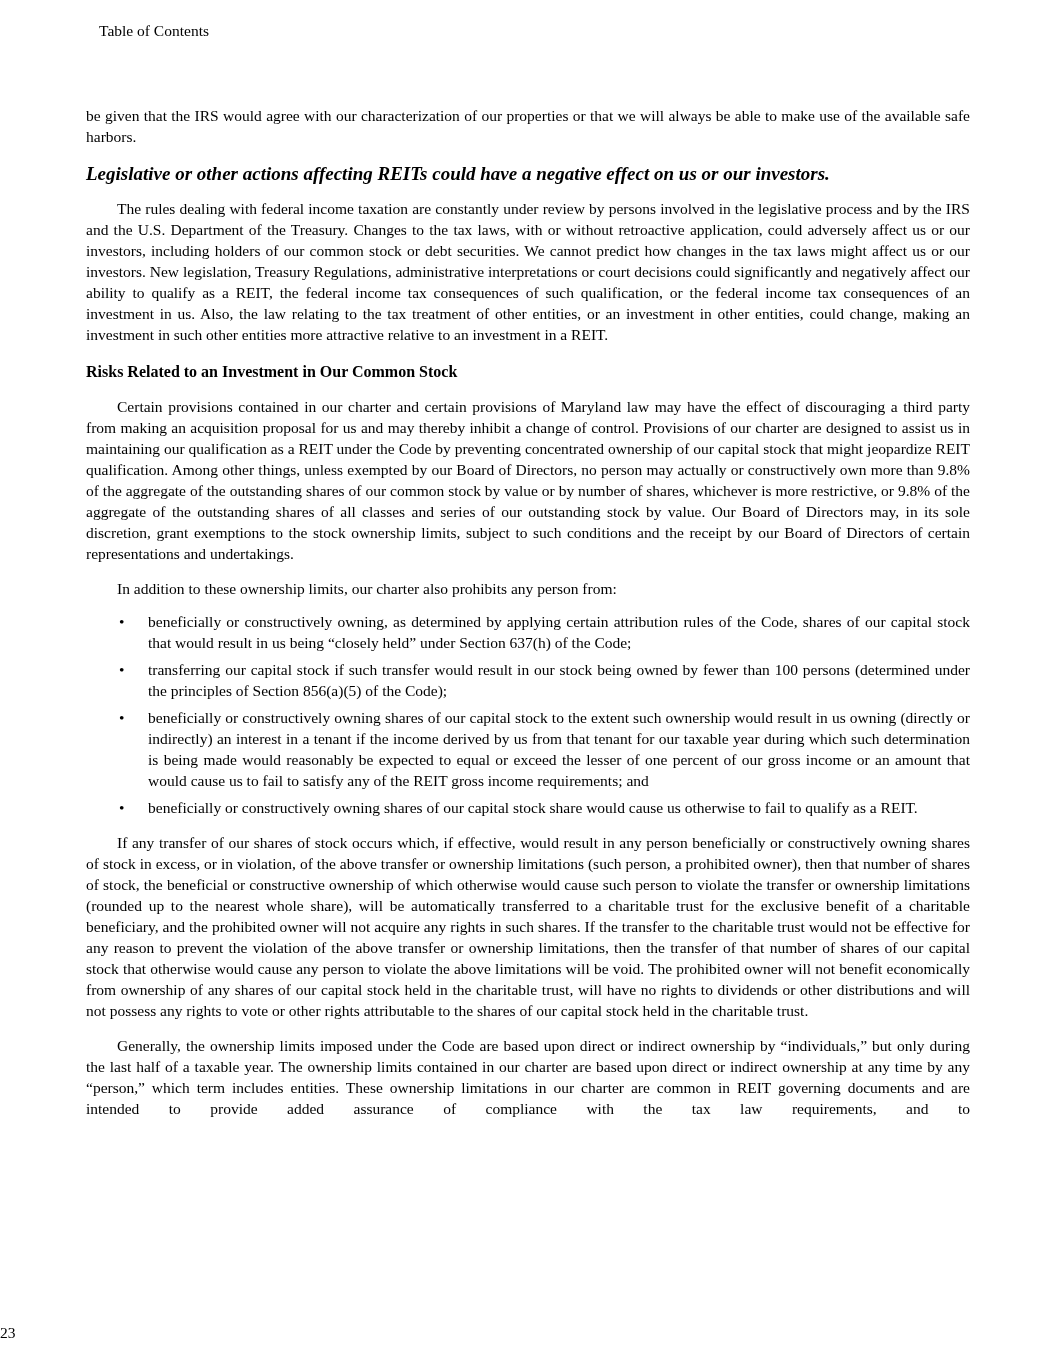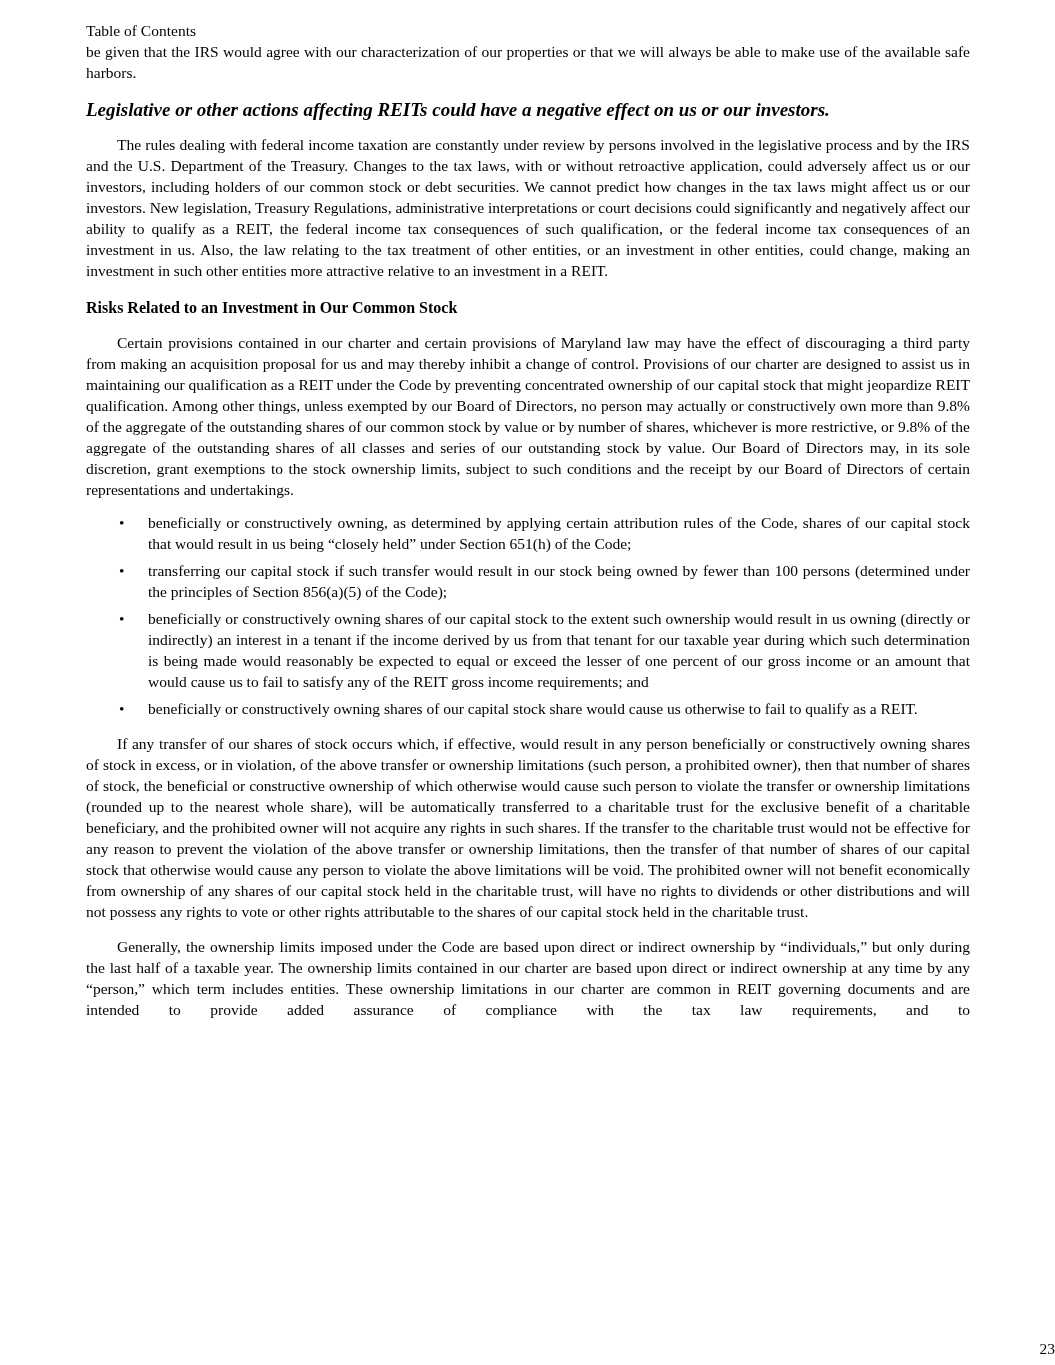--- a/index.html
+++ b/index.html
@@ -15,22 +15,23 @@
     position: relative;
     width: 1055px; height: 1365px;
     padding: 20px 85px 0 86px;
   }
   .toc-link {
     font-size: 15.5px;
     line-height: 21px;
     color: #000000;
     text-decoration: none;
     display: inline-block;
+    margin-left: 13px;
   }
-  .content { }
+  .content { margin-top: 64px; }
   p.body-text {
     font-size: 15.5px;
     line-height: 21px;
     text-align: justify;
     text-indent: 31px;
     margin-top: 14px;
   }
   p.no-indent { text-indent: 0; margin-top: 0; }
   p.continues { text-align-last: justify; }
   h3.subheading {
@@ -59,22 +60,22 @@
     padding-left: 33px;
     font-size: 15.5px;
   }
   .bullet-text {
     flex: 1 1 auto;
     text-align: justify;
   }
   .page-footer {
     position: absolute;
     left: 0; right: 0;
-    bottom: 6px;
-    text-align: right;
+    bottom: 22px;
+    text-align: left;
     font-size: 15.5px;
     line-height: 21px;
   }
 </style>
 </head>
 <body>
 
 <div class="page">
 
   <a href="#" class="toc-link">Table of Contents</a>
@@ -85,26 +86,27 @@
 
     <h3 class="subheading">Legislative or other actions affecting REITs could have a negative effect on us or our investors.</h3>
 
     <p class="body-text">The rules dealing with federal income taxation are constantly under review by persons involved in the legislative process and by the IRS and the U.S. Department of the Treasury. Changes to the tax laws, with or without retroactive application, could adversely affect us or our investors, including holders of our common stock or debt securities. We cannot predict how changes in the tax laws might affect us or our investors. New legislation, Treasury Regulations, administrative interpretations or court decisions could significantly and negatively affect our ability to qualify as a REIT, the federal income tax consequences of such qualification, or the federal income tax consequences of an investment in us. Also, the law relating to the tax treatment of other entities, or an investment in other entities, could change, making an investment in such other entities more attractive relative to an investment in a REIT.</p>
 
     <h2 class="section-heading">Risks Related to an Investment in Our Common Stock</h2>
 
 
     <p class="body-text">Certain provisions contained in our charter and certain provisions of Maryland law may have the effect of discouraging a third party from making an acquisition proposal for us and may thereby inhibit a change of control. Provisions of our charter are designed to assist us in maintaining our qualification as a REIT under the Code by preventing concentrated ownership of our capital stock that might jeopardize REIT qualification. Among other things, unless exempted by our Board of Directors, no person may actually or constructively own more than 9.8% of the aggregate of the outstanding shares of our common stock by value or by number of shares, whichever is more restrictive, or 9.8% of the aggregate of the outstanding shares of all classes and series of our outstanding stock by value. Our Board of Directors may, in its sole discretion, grant exemptions to the stock ownership limits, subject to such conditions and the receipt by our Board of Directors of certain representations and undertakings.</p>
 
+    <p class="body-text">In addition to these ownership limits, our charter also prohibits any person from:</p>
 
     <div class="bullet-list">
 
       <div class="bullet-item">
         <span class="bullet-marker">•</span>
-        <span class="bullet-text">beneficially or constructively owning, as determined by applying certain attribution rules of the Code, shares of our capital stock that would result in us being “closely held” under Section 651(h) of the Code;</span>
+        <span class="bullet-text">beneficially or constructively owning, as determined by applying certain attribution rules of the Code, shares of our capital stock that would result in us being “closely held” under Section 637(h) of the Code;</span>
       </div>
 
       <div class="bullet-item">
         <span class="bullet-marker">•</span>
         <span class="bullet-text">transferring our capital stock if such transfer would result in our stock being owned by fewer than 100 persons (determined under the principles of Section 856(a)(5) of the Code);</span>
       </div>
 
       <div class="bullet-item">
         <span class="bullet-marker">•</span>
         <span class="bullet-text">beneficially or constructively owning shares of our capital stock to the extent such ownership would result in us owning (directly or indirectly) an interest in a tenant if the income derived by us from that tenant for our taxable year during which such determination is being made would reasonably be expected to equal or exceed the lesser of one percent of our gross income or an amount that would cause us to fail to satisfy any of the REIT gross income requirements; and</span>

